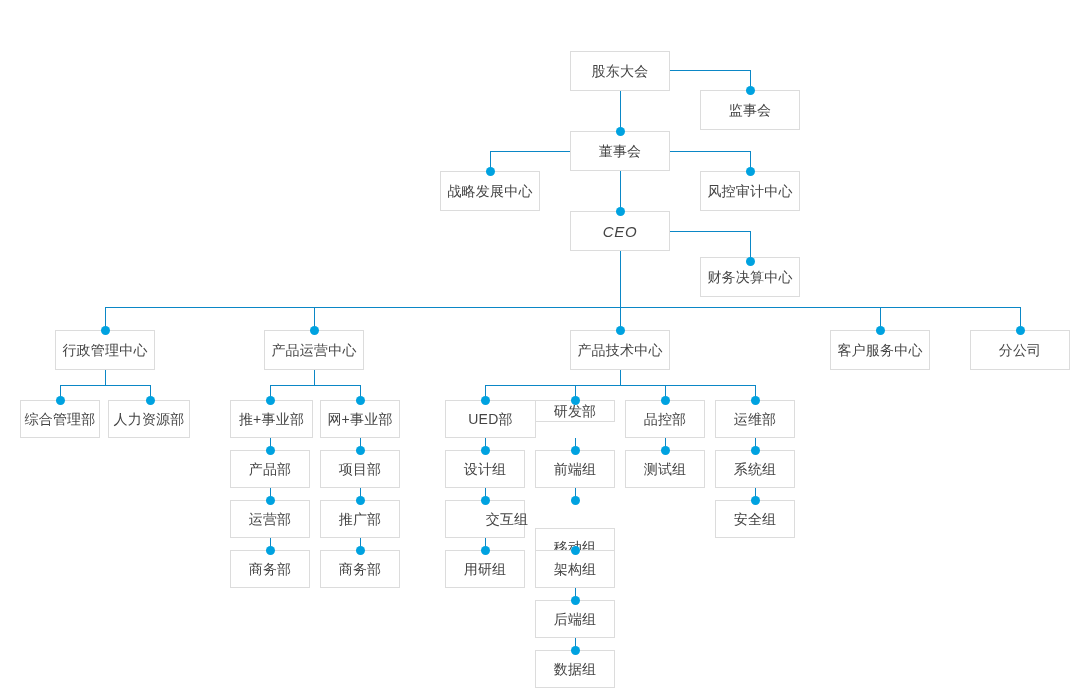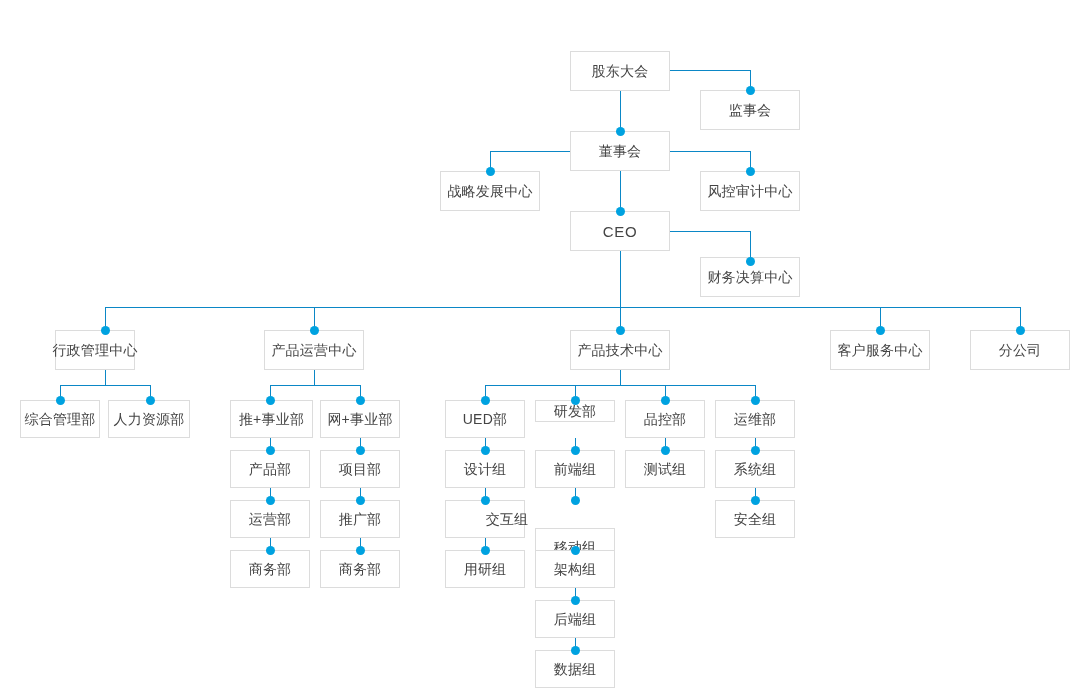--- a/index.html
+++ b/index.html
@@ -155,43 +155,43 @@
   <div class="dot" style="left:485px; top:550px;"></div>
   <div class="dot" style="left:575px; top:550px;"></div>
   <div class="dot" style="left:575px; top:600px;"></div>
   <div class="dot" style="left:575px; top:650px;"></div>
 
   <div class="node" style="left:570px; top:51px; width:100px; height:40px;">股东大会</div>
   <div class="node" style="left:700px; top:90px; width:100px; height:40px;">监事会</div>
   <div class="node" style="left:570px; top:131px; width:100px; height:40px;">董事会</div>
   <div class="node" style="left:440px; top:171px; width:100px; height:40px;">战略发展中心</div>
   <div class="node" style="left:700px; top:171px; width:100px; height:40px;">风控审计中心</div>
-  <div class="node latin" style="left:570px; top:211px; width:100px; height:40px;">CEO</div>
+  <div class="node latin" style="left:570px; top:211px; width:100px; height:40px;font-style:italic;">CEO</div>
   <div class="node" style="left:700px; top:257px; width:100px; height:40px;">财务决算中心</div>
 
-  <div class="node" style="left:55px; top:330px; width:80px; height:40px;">行政管理中心</div>
+  <div class="node" style="left:55px; top:330px; width:100px; height:40px;">行政管理中心</div>
   <div class="node" style="left:264px; top:330px; width:100px; height:40px;">产品运营中心</div>
   <div class="node" style="left:570px; top:330px; width:100px; height:40px;">产品技术中心</div>
   <div class="node" style="left:830px; top:330px; width:100px; height:40px;">客户服务中心</div>
   <div class="node" style="left:970px; top:330px; width:100px; height:40px;">分公司</div>
 
   <div class="node" style="left:20px; top:400px; width:80px; height:38px;">综合管理部</div>
   <div class="node" style="left:108px; top:400px; width:82px; height:38px;">人力资源部</div>
 
   <div class="node" style="left:230px; top:400px; width:83px; height:38px;">推+事业部</div>
   <div class="node" style="left:230px; top:450px; width:80px; height:38px;">产品部</div>
   <div class="node" style="left:230px; top:500px; width:80px; height:38px;">运营部</div>
   <div class="node" style="left:230px; top:550px; width:80px; height:38px;">商务部</div>
 
   <div class="node" style="left:320px; top:400px; width:80px; height:38px;">网+事业部</div>
   <div class="node" style="left:320px; top:450px; width:80px; height:38px;">项目部</div>
   <div class="node" style="left:320px; top:500px; width:80px; height:38px;">推广部</div>
   <div class="node" style="left:320px; top:550px; width:80px; height:38px;">商务部</div>
 
-  <div class="node" style="left:445px; top:400px; width:80px; height:38px;">UED部</div>
+  <div class="node" style="left:445px; top:400px; width:91px; height:38px;">UED部</div>
   <div class="node" style="left:445px; top:450px; width:80px; height:38px;">设计组</div>
   <div class="node" style="left:445px; top:500px; width:80px; height:38px;padding-left:44px;">交互组</div>
   <div class="node" style="left:445px; top:550px; width:80px; height:38px;">用研组</div>
 
   <div class="node" style="left:535px; top:400px; width:80px; height:22px;">研发部</div>
   <div class="node" style="left:535px; top:450px; width:80px; height:38px;">前端组</div>
   <div class="node" style="left:535px; top:500px; width:80px; height:38px;margin-top:28px;">移动组</div>
   <div class="node" style="left:535px; top:550px; width:80px; height:38px;">架构组</div>
   <div class="node" style="left:535px; top:600px; width:80px; height:38px;">后端组</div>
   <div class="node" style="left:535px; top:650px; width:80px; height:38px;">数据组</div>

